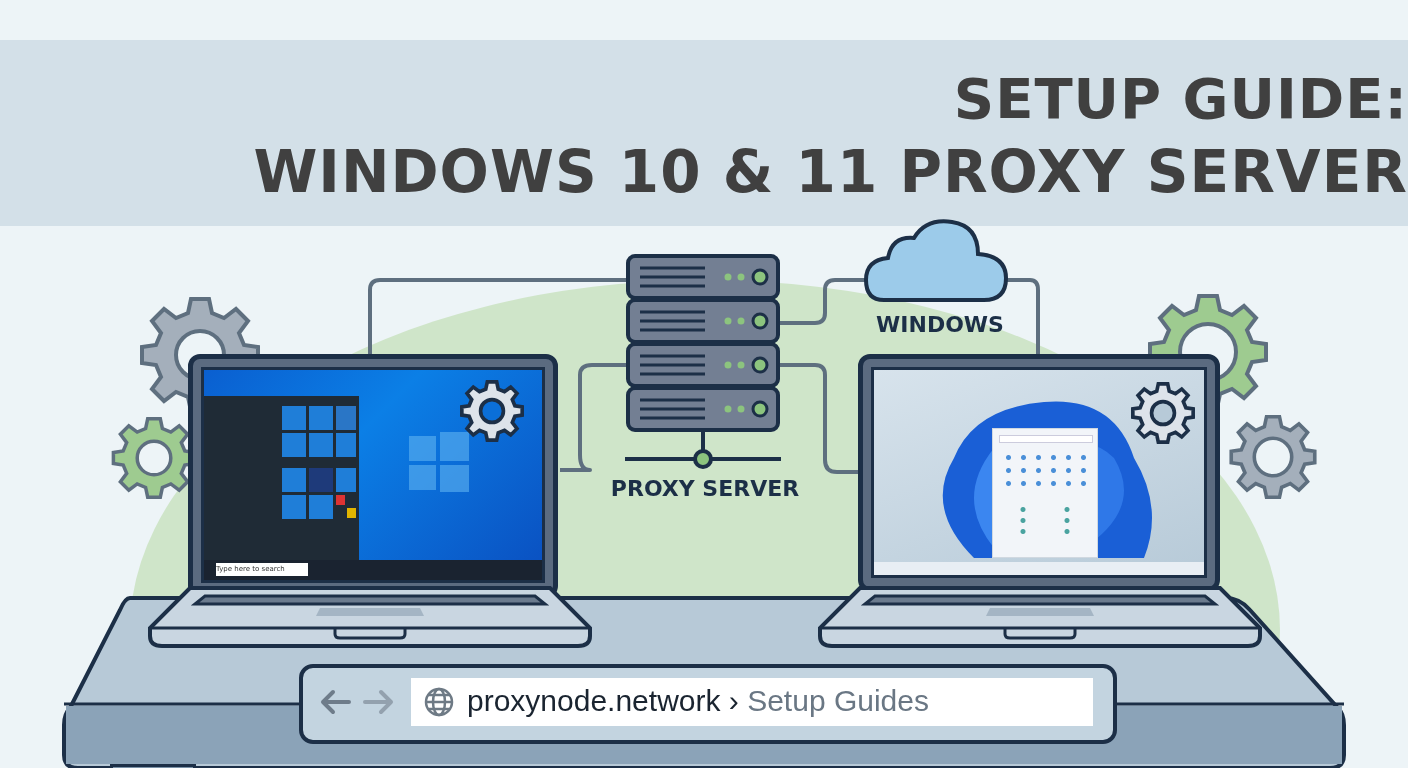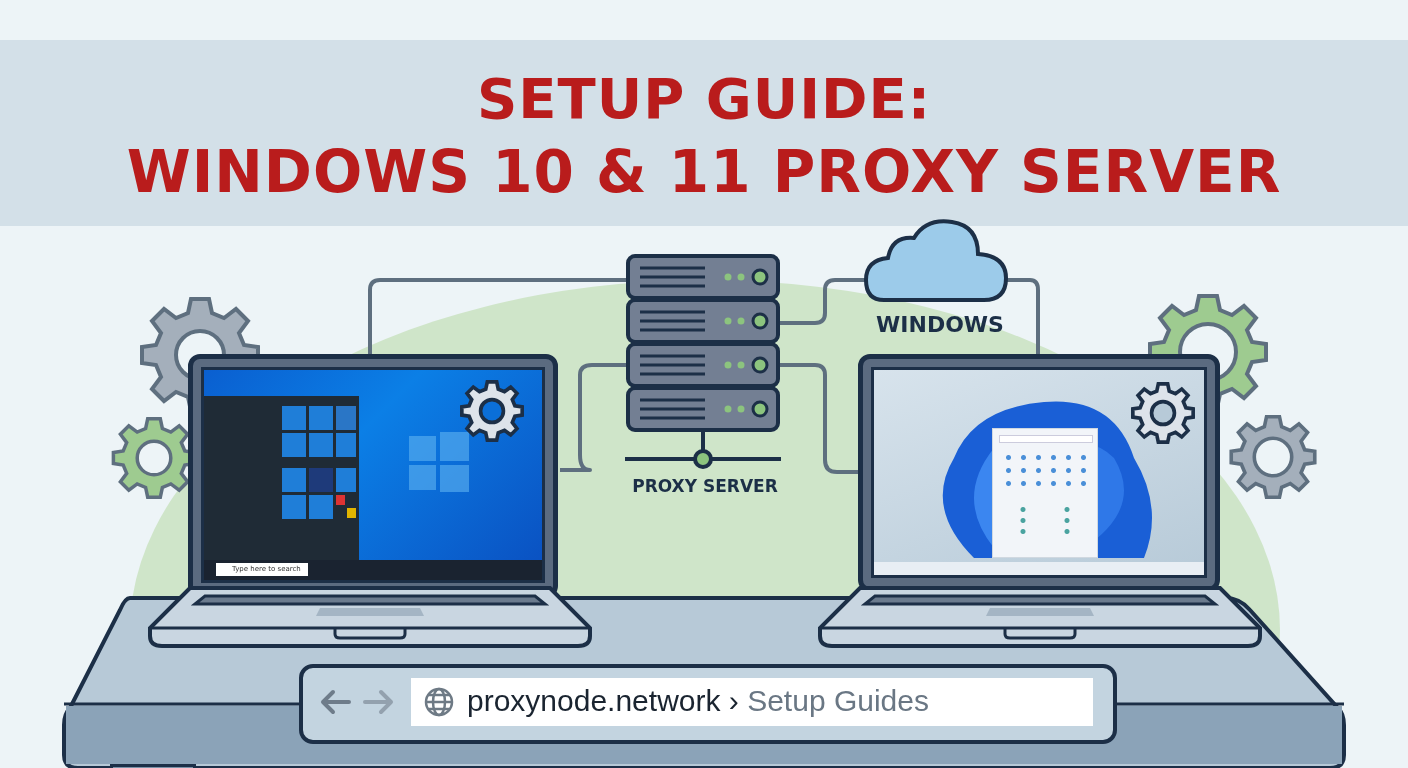--- a/index.html
+++ b/index.html
@@ -1,19 +1,19 @@
 <!DOCTYPE html>
 <html><head>
 <meta charset="utf-8">
 <style>
   html,body{margin:0;padding:0;}
   body{width:1408px;height:768px;overflow:hidden;background:#edf4f7;position:relative;font-family:"DejaVu Sans",sans-serif;}
   .abs{position:absolute;}
   .banner{left:0;top:40px;width:1408px;height:186px;background:#d3e0e8;}
-  .title{left:0;width:1408px;text-align:center;color:#b91c1c;font-family:"DejaVu Sans",sans-serif;font-weight:bold;letter-spacing:1px;}
+  .title{left:0;width:1408px;text-align:right;color:#404040;font-family:"DejaVu Sans",sans-serif;font-weight:bold;letter-spacing:1px;}
   .t1{top:66px;font-size:56px;}
   .t2{top:138px;font-size:58px;}
   .hill{left:130px;top:280px;width:1150px;height:700px;border-radius:50%;background:#cfe5c9;}
   .lbl{color:#1c2f47;font-weight:bold;font-family:"DejaVu Sans",sans-serif;}
   .laptop-screen{border:5px solid #1c2f47;background:#5b6b80;border-radius:12px;}
   .screen-inner{border:3px solid #1c2f47;overflow:hidden;}
   .w10{background:linear-gradient(135deg,#0a5fd0 0%,#0b7fe6 40%,#0a4fc0 100%);}
   .w11{background:linear-gradient(160deg,#d7e3ec 0%,#b7cad8 100%);}
   .start10{background:#1f2b36;}
   .tile{position:absolute;background:#1f7ed8;}
@@ -100,21 +100,21 @@
     <circle cx="108" cy="157" r="3.5"></circle>
       <circle cx="121" cy="157" r="3.5"></circle>
   </g>
   <g fill="#8cc47e" stroke="#1c2f47" stroke-width="3">
     <circle cx="140" cy="25" r="7"></circle>
       <circle cx="140" cy="69" r="7"></circle>
       <circle cx="140" cy="113" r="7"></circle>
       <circle cx="140" cy="157" r="7"></circle>
   </g>
 </svg>
-<div class="abs lbl" style="left:600px;top:476px;width:210px;text-align:center;font-size:17px;">PROXY SERVER</div>
+<div class="abs lbl" style="left:600px;top:476px;width:210px;text-align:center;font-size:22px;">PROXY SERVER</div>
 
 <svg class="abs" style="left:862px;top:214px" width="150" height="92">
   <path d="M22 86 Q4 86 4 66 Q4 46 26 44 Q30 22 52 24 Q64 4 90 8 Q116 12 116 40 Q144 42 144 64 Q144 86 122 86 Z" fill="#9ccbea" stroke="#1c2f47" stroke-width="4"></path>
 </svg>
 <div class="abs lbl" style="left:860px;top:312px;width:160px;text-align:center;font-size:22px;">WINDOWS</div>
 
 <svg class="abs" style="left:0;top:580px" width="1408" height="188">
   <path d="M130 18 H1225 Q1240 18 1250 30 L1338 128 Q1344 134 1344 145 V175 Q1344 188 1330 188 H78 Q64 188 64 175 V145 Q64 134 70 128 L120 30 Q125 18 130 18 Z" fill="#b7c9d7" stroke="#1c2f47" stroke-width="4"></path>
   <path d="M64 124 H1344" stroke="#1c2f47" stroke-width="3"></path>
   <rect x="66" y="126" width="1276" height="58" fill="#8ba3b8"></rect>
@@ -140,21 +140,21 @@
       <div class="tile" style="left:132px;top:37px;width:20px;height:24px;"></div>
       <div class="tile" style="left:78px;top:72px;width:24px;height:24px;"></div>
       <div class="tile" style="left:105px;top:72px;width:24px;height:24px;background:#1e3a7a;"></div>
       <div class="tile" style="left:132px;top:72px;width:20px;height:24px;"></div>
       <div class="tile" style="left:78px;top:99px;width:24px;height:24px;"></div>
       <div class="tile" style="left:105px;top:99px;width:24px;height:24px;"></div>
       <div class="tile" style="left:132px;top:99px;width:9px;height:10px;background:#d33;"></div>
       <div class="tile" style="left:143px;top:112px;width:9px;height:10px;background:#e0b400;"></div>
     </div>
     <div class="abs" style="left:0;top:190px;width:338px;height:20px;background:#1a2330;">
-      <div class="abs" style="left:12px;top:3px;width:92px;height:13px;background:#fff;font-size:7px;color:#333;line-height:13px;padding-left:16px;box-sizing:border-box;">Type here to search</div>
+      <div class="abs" style="left:12px;top:3px;width:92px;height:13px;background:#fff;font-size:7px;color:#333;line-height:13px;padding-left:0;box-sizing:border-box;">Type here to search</div>
     </div>
     <svg class="abs" style="left:255px;top:8px" width="66" height="66">
       <g transform="translate(33,33) scale(0.52)">
         <path d="M-9 -56 H9 L12 -42 L24 -37 L36 -46 L48 -34 L39 -22 L44 -10 L58 -8 V8 L44 10 L39 22 L48 34 L36 46 L24 37 L12 42 L9 56 H-9 L-12 42 L-24 37 L-36 46 L-48 34 L-39 22 L-44 10 L-58 8 V-8 L-44 -10 L-39 -22 L-48 -34 L-36 -46 L-24 -37 L-12 -42 Z" fill="#dde3ea" stroke="#1c2f47" stroke-width="7"></path>
         <circle r="22" fill="#0b6fd8" stroke="#1c2f47" stroke-width="7"></circle>
       </g>
     </svg>
   </div>
 </div>
 <svg class="abs" style="left:140px;top:584px" width="460" height="68">

